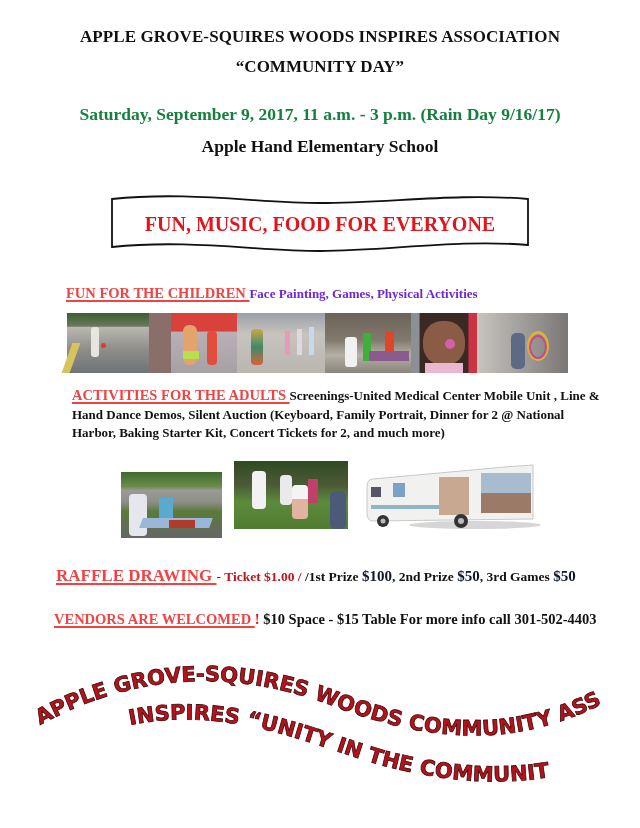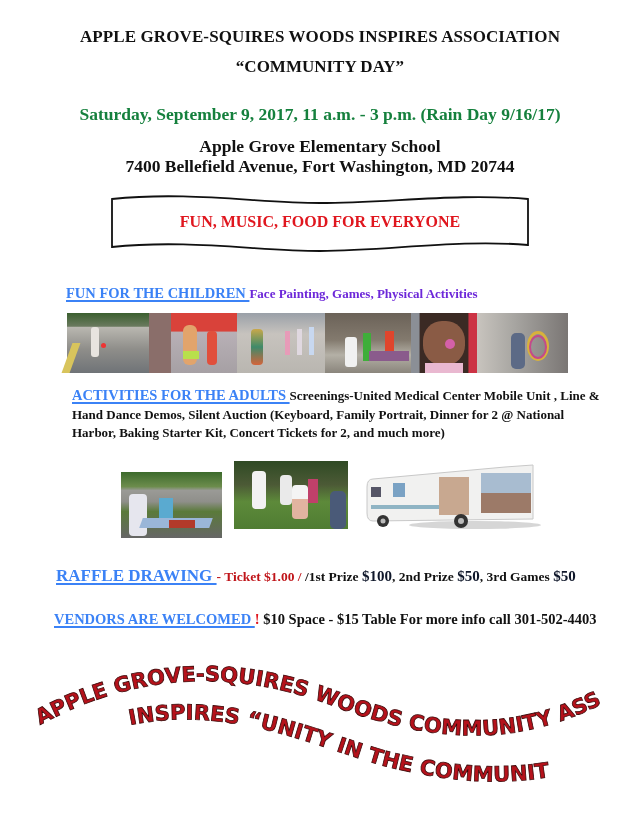--- a/index.html
+++ b/index.html
@@ -7,22 +7,22 @@
   body { position: relative; font-family: "Liberation Serif", "DejaVu Serif", serif; font-weight: bold; color: #111; }
   .abs { position: absolute; }
   .center { left: 0; width: 640px; text-align: center; }
   .red { color: #e0161e; }
   .darkred { color: #c0151a; }
   .title { top: 27px; font-size: 17px; letter-spacing: 0.1px; }
   .subtitle { top: 57px; font-size: 17px; }
   .date { top: 104px; font-size: 17.5px; color: #15803d; }
   .school { top: 136px; font-size: 17.5px; line-height: 20px; }
   .banner { left: 108px; top: 193px; width: 424px; height: 60px; }
-  .banner-text { position: absolute; left: 0; top: 20px; width: 424px; text-align: center; font-size: 16px; color: #e0161e; }
-  .sec-label { color: #3b82f6; text-decoration: underline; text-decoration-thickness: 1.5px; text-underline-offset: 2px; }
+  .banner-text { position: absolute; left: 0; top: 20px; width: 424px; text-align: center; font-size: 20px; color: #e0161e; }
+  .sec-label { color: #ef4444; text-decoration: underline; text-decoration-thickness: 1.5px; text-underline-offset: 2px; }
   .kids { left: 66px; top: 285px; font-size: 14.5px; white-space: nowrap; }
   .kids .desc { font-size: 13px; color: #6d28d9; margin-top: 8px; }
   .strip { left: 67px; top: 313px; width: 501px; height: 60px; display: flex; }
   .strip .ph { height: 100%; }
   .adults { left: 72px; top: 386px; width: 528px; font-size: 13px; line-height: 18.5px; }
   .adults .sec-label { font-size: 14.5px; text-align: right; }
   .photo { position: absolute; }
   .raffle { left: 56px; top: 566px; font-size: 13.5px; white-space: nowrap; }
   .raffle .sec-label { font-size: 17px; text-align: right; }
   .raffle .big { font-size: 15px; color: #0f172a; }
@@ -30,22 +30,21 @@
   .wave { left: 30px; top: 665px; width: 580px; height: 150px; }
   .wave text { font-family: "DejaVu Sans", sans-serif; font-weight: bold; font-size: 21px; fill: #b5121b; stroke: #3a0a0a; stroke-width: 0.8px; }
 </style>
 </head>
 <body>
 
 <div class="abs center title">APPLE GROVE-SQUIRES WOODS INSPIRES ASSOCIATION</div>
 <div class="abs center subtitle">“COMMUNITY DAY”</div>
 <div class="abs center date">Saturday, September 9, 2017, 11 a.m. - 3 p.m. (Rain Day 9/16/17)</div>
 <div class="abs center school">
-  <div>Apple Grove Elementary School</div>
-  <div>7400 Bellefield Avenue, Fort Washington, MD  20744</div>
+  <div>Apple Hand Elementary School</div>
 </div>
 
 <div class="abs banner">
   <svg width="424" height="60" viewBox="0 0 424 60">
     <path d="M4,6 C80,-2 150,10 212,10 C280,10 350,0 420,6 L420,52 C350,46 280,58 212,58 C150,58 80,46 4,54 Z" fill="#fff" stroke="#111" stroke-width="1.8"></path>
   </svg>
   <div class="banner-text">FUN, MUSIC, FOOD FOR EVERYONE</div>
 </div>
 
 <div class="abs kids">

